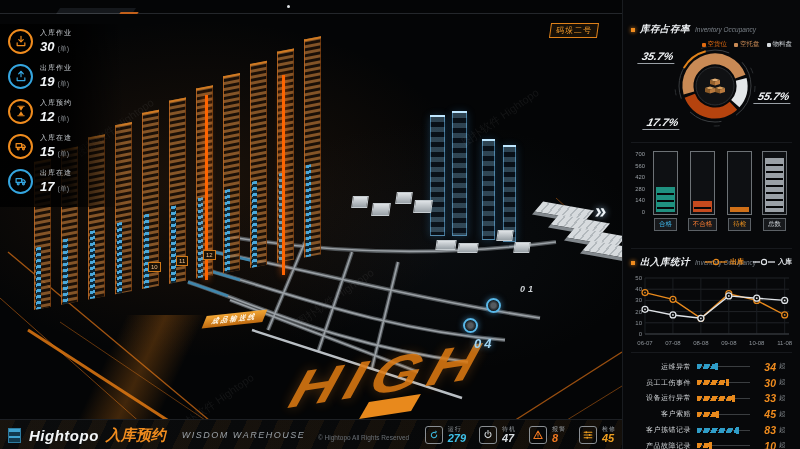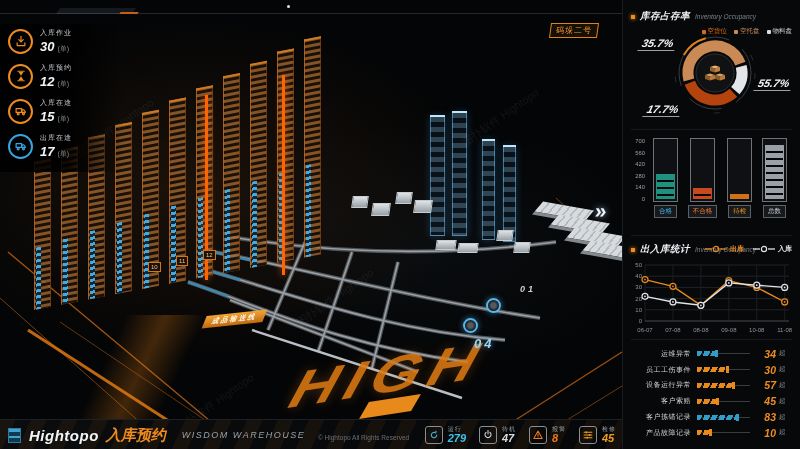--- a/index.html
+++ b/index.html
@@ -58,21 +58,21 @@
   .ring{width:25px;height:25px;border-radius:50%;border:2px solid;display:flex;align-items:center;justify-content:center;flex:none;}
   .ring svg{width:14px;height:14px;}
   .side-txt{margin-left:7px;}
   .s-label{font-size:7px;color:#c8cdd2;letter-spacing:1px;}
   .s-valrow{display:flex;align-items:baseline;margin-top:1px;}
   .s-value{font-size:13px;font-weight:bold;font-style:italic;color:#f2f5f7;}
   .s-unit{font-size:7px;color:#8a8f94;margin-left:3px;}
 
   
   .rpanel{position:absolute;right:0;top:0;width:178px;height:449px;z-index:6;background:#07080a;
-    border-left:1px solid #191c20;padding:3px 8px;}
+    border-left:1px solid #191c20;padding:16px 8px;}
   .rsection{position:relative;}
   .rsection + .rsection{border-top:1px solid #17191d;}
   .ptitle{display:flex;align-items:baseline;padding-top:7px;}
   .pbullet{width:4px;height:4px;background:#f08c1e;box-shadow:0 0 4px #f08c1e;flex:none;align-self:center;}
   .ptxt{font-size:9.5px;font-weight:bold;font-style:italic;color:#eef1f4;margin-left:5px;letter-spacing:.5px;}
   .psub{font-size:6.5px;font-style:italic;color:#7c838a;margin-left:5px;}
   .occ-legend{position:absolute;right:0;top:24px;display:flex;gap:7px;}
   .leg-item{display:flex;align-items:center;gap:2px;cursor:pointer;}
   .leg-dot{width:4px;height:4px;border-radius:1px;}
   .leg-lab{font-size:6.5px;}
@@ -260,20 +260,36 @@
           <svg viewBox="0 0 20 20" fill="none" stroke="currentColor" stroke-width="1.7" stroke-linecap="round" stroke-linejoin="round">
             <path d="M4.5 12.5v4h11v-4"></path>
             <path d="M10 3.5V11"></path>
             <path d="M6.8 8l3.2 3 3.2-3"></path>
           </svg>
         </div>
         <div class="side-txt">
           <div class="s-label">入库作业</div>
           <div class="s-valrow">
             <span class="s-value">30</span>
+            <span class="s-unit">(单)</span>
+          </div>
+        </div>
+      </div>
+      <div class="side-item">
+        <div class="ring" style="border-color: rgb(53, 166, 224); color: rgb(53, 166, 224);">
+          <svg viewBox="0 0 20 20" fill="none" stroke="currentColor" stroke-width="1.7" stroke-linecap="round" stroke-linejoin="round">
+            <path d="M4.5 12.5v4h11v-4"></path>
+            <path d="M10 11V3.5"></path>
+            <path d="M6.8 6.8L10 3.5l3.2 3.3"></path>
+          </svg>
+        </div>
+        <div class="side-txt">
+          <div class="s-label">出库作业</div>
+          <div class="s-valrow">
+            <span class="s-value">19</span>
             <span class="s-unit">(单)</span>
           </div>
         </div>
       </div>
       <div class="side-item">
         <div class="ring" style="border-color: rgb(240, 140, 30); color: rgb(240, 140, 30);">
           <svg viewBox="0 0 20 20" fill="none" stroke="currentColor" stroke-width="1.7" stroke-linecap="round" stroke-linejoin="round">
             <path d="M6.5 4.2h7l-3.5 5.3z" fill="currentColor" stroke="none"></path>
             <path d="M6.5 15.8h7l-3.5-5.3z" fill="currentColor" stroke="none"></path>
             <path d="M5.5 3.2h9M5.5 16.8h9"></path>
@@ -507,21 +523,21 @@
             </div>
             <span class="al-val">30</span>
             <span class="al-unit">起</span>
           </div>
           <div class="al-row">
             <span class="al-lab">设备运行异常</span>
             <div class="al-track">
               <span class="al-fill" style="width: 68%; background: repeating-linear-gradient(115deg, rgb(232, 137, 28) 0px, rgb(232, 137, 28) 5px, rgba(0, 0, 0, 0) 5px, rgba(0, 0, 0, 0) 7px);"></span>
               <span class="al-cap" style="left: calc(68% - 1px); background: rgb(232, 137, 28);"></span>
             </div>
-            <span class="al-val">57</span>
+            <span class="al-val">33</span>
             <span class="al-unit">起</span>
           </div>
           <div class="al-row">
             <span class="al-lab">客户索赔</span>
             <div class="al-track">
               <span class="al-fill" style="width: 37%; background: repeating-linear-gradient(115deg, rgb(232, 137, 28) 0px, rgb(232, 137, 28) 5px, rgba(0, 0, 0, 0) 5px, rgba(0, 0, 0, 0) 7px);"></span>
               <span class="al-cap" style="left: calc(37% - 1px); background: rgb(232, 137, 28);"></span>
             </div>
             <span class="al-val">45</span>
             <span class="al-unit">起</span>

